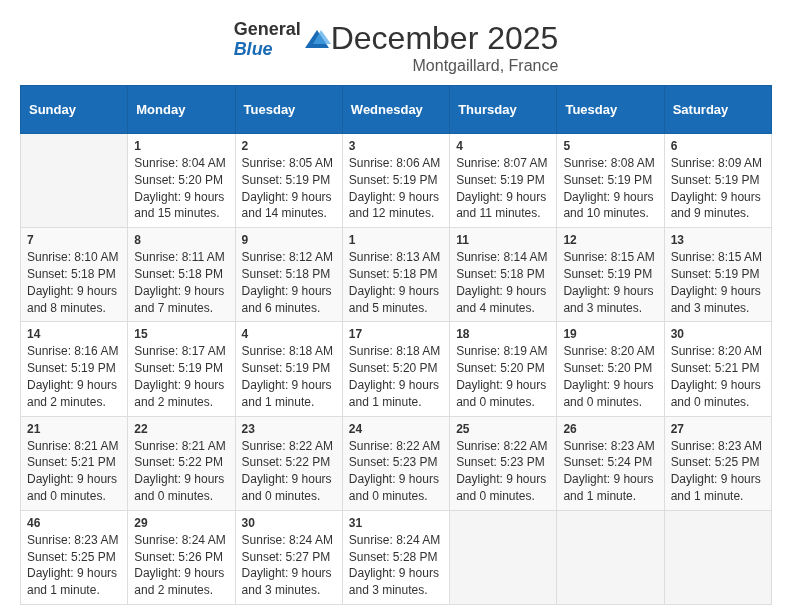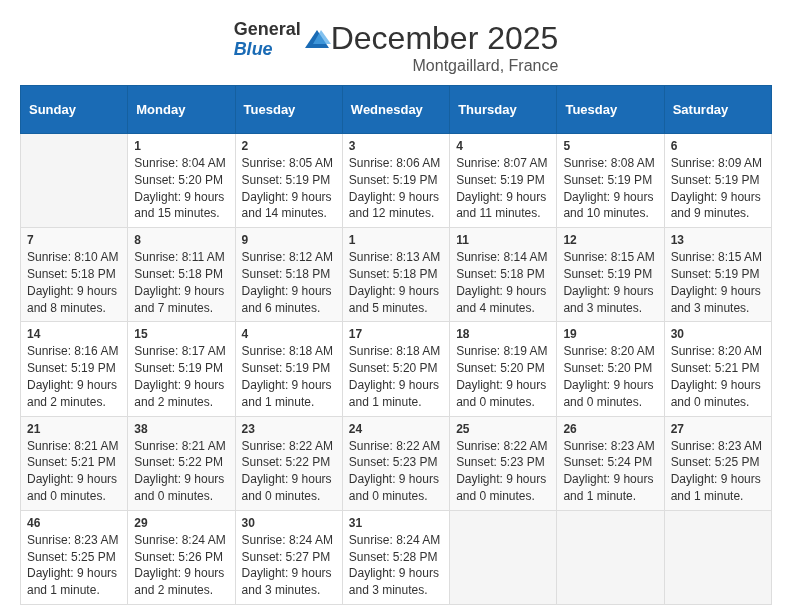--- a/index.html
+++ b/index.html
@@ -214,21 +214,21 @@
           <span class="day-number">30</span>
           <div class="day-info">Sunrise: 8:20 AM<br>Sunset: 5:21 PM<br>Daylight: 9 hours and 0 minutes.</div>
         </td>
       </tr>
       <tr>
         <td>
           <span class="day-number">21</span>
           <div class="day-info">Sunrise: 8:21 AM<br>Sunset: 5:21 PM<br>Daylight: 9 hours and 0 minutes.</div>
         </td>
         <td>
-          <span class="day-number">38</span>
+          <span class="day-number">22</span>
           <div class="day-info">Sunrise: 8:21 AM<br>Sunset: 5:22 PM<br>Daylight: 9 hours and 0 minutes.</div>
         </td>
         <td>
           <span class="day-number">23</span>
           <div class="day-info">Sunrise: 8:22 AM<br>Sunset: 5:22 PM<br>Daylight: 9 hours and 0 minutes.</div>
         </td>
         <td>
           <span class="day-number">24</span>
           <div class="day-info">Sunrise: 8:22 AM<br>Sunset: 5:23 PM<br>Daylight: 9 hours and 0 minutes.</div>
         </td>

